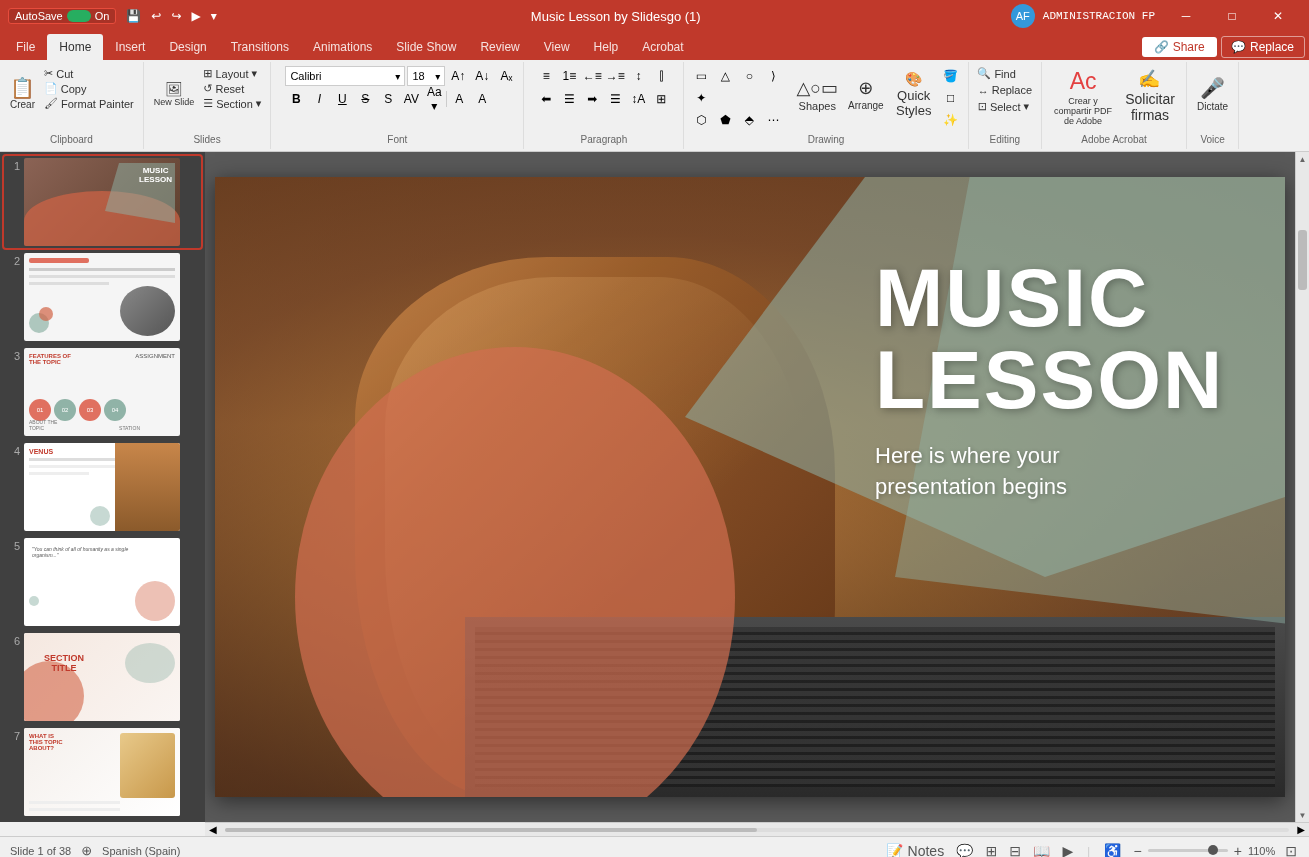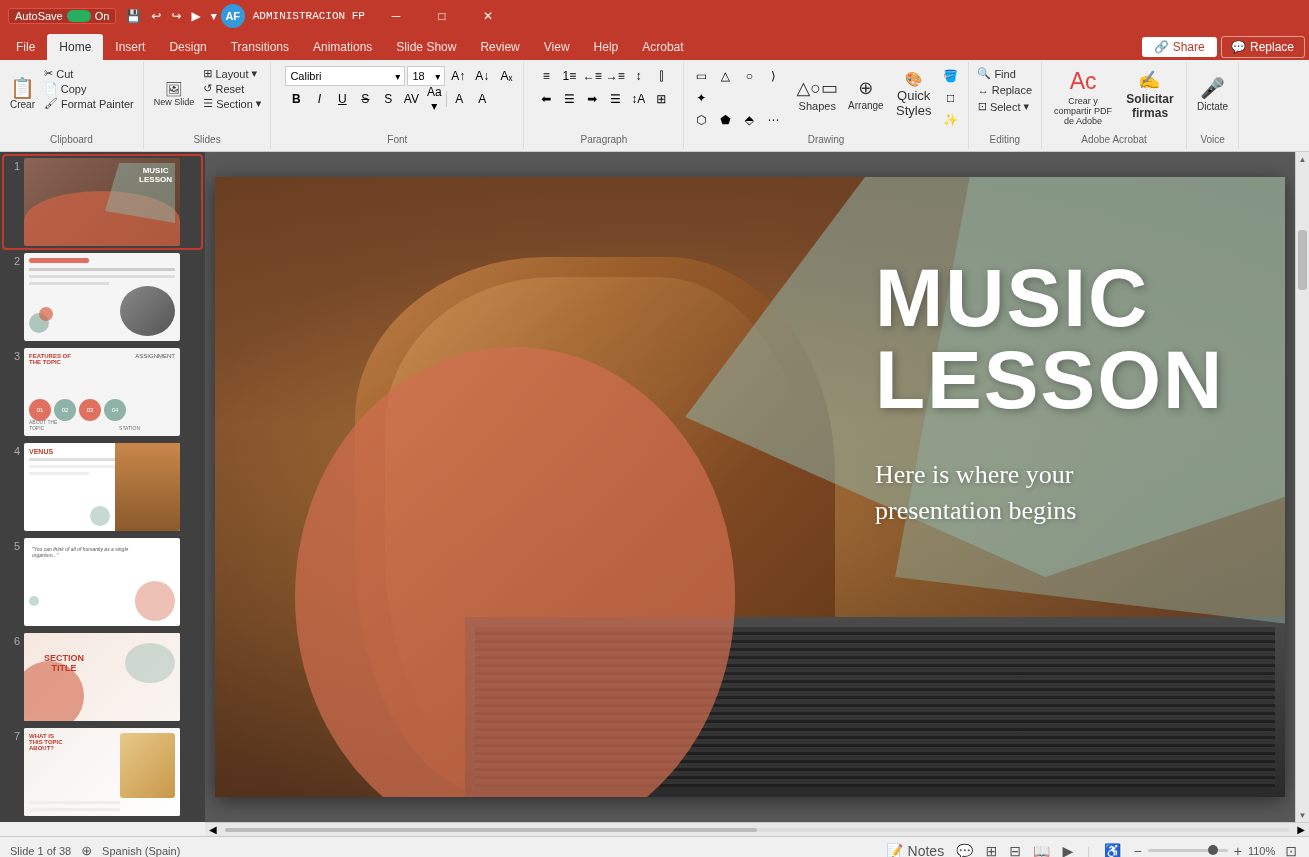--- a/index.html
+++ b/index.html
@@ -288,26 +288,25 @@
     }
     .slide-main-title {
       font-size: 82px;
       font-weight: 900;
       color: white;
       line-height: 1;
       text-shadow: 2px 2px 8px rgba(0,0,0,0.3);
       letter-spacing: 2px;
     }
     .slide-subtitle {
-      font-size: 26px;
+      font-size: 22px;
       color: white;
-      margin-top: 36px;
+      margin-top: 20px;
       text-shadow: 1px 1px 4px rgba(0,0,0,0.3);
       line-height: 1.4;
-      font-family: Liberation Serif, serif;
     }
 
     
     #slide-panel::-webkit-scrollbar { width: 6px; }
     #slide-panel::-webkit-scrollbar-track { background: #333; }
     #slide-panel::-webkit-scrollbar-thumb { background: #666; border-radius: 3px; }
 
     
     #statusbar {
       height: 28px;
@@ -390,21 +389,21 @@
     
     .user-avatar {
       width: 24px; height: 24px;
       border-radius: 50%;
       background: #3498db;
       color: white;
       display: flex;
       align-items: center;
       justify-content: center;
       font-size: 11px;
-      font-weight: bold;
+      font-weight: normal;
     }
 
     
     #main-layout {
       display: flex;
       flex-direction: column;
       flex: 1;
     }
     #main-row {
       display: flex;
@@ -423,20 +422,21 @@
       <span>On</span>
     </div>
     <div class="qat">
       <button class="qat-btn">💾</button>
       <button class="qat-btn">↩</button>
       <button class="qat-btn">↪</button>
       <button class="qat-btn">▶</button>
       <button class="qat-btn">▾</button>
     </div>
   </div>
+  <div id="titlebar-center">Music Lesson by Slidesgo (1)</div>
   <div id="titlebar-right">
     <div class="user-avatar">AF</div>
     <span style="font-size:11px;font-family:Liberation Mono, monospace;">ADMINISTRACION FP</span>
     <div style="display:flex;">
       <div class="win-btn">─</div>
       <div class="win-btn">□</div>
       <div class="win-btn close">✕</div>
     </div>
   </div>
 </div>
@@ -592,21 +592,21 @@
   </div>
 
   <div class="ribbon-group">
     <div class="ribbon-group-content">
       <button class="rb-btn rb-btn-large" style="max-width:70px;">
         <span style="font-size:23px; color:#e34040;">Ac</span>
         <span style="font-size:9px;">Crear y compartir PDF de Adobe</span>
       </button>
       <button class="rb-btn rb-btn-large" style="max-width:60px;">
         <span style="font-size:18px;">✍</span>
-        <span style="font-size:12px;font-weight:bold;">Solicitar firmas</span>
+        <span style="font-size:14px;">Solicitar firmas</span>
       </button>
     </div>
     <div class="ribbon-group-label">Adobe Acrobat</div>
   </div>
 
   <div class="ribbon-group">
     <div class="ribbon-group-content">
       <button class="rb-btn rb-btn-large">
         <span style="font-size:20px;">🎤</span>
         <span>Dictate</span>

